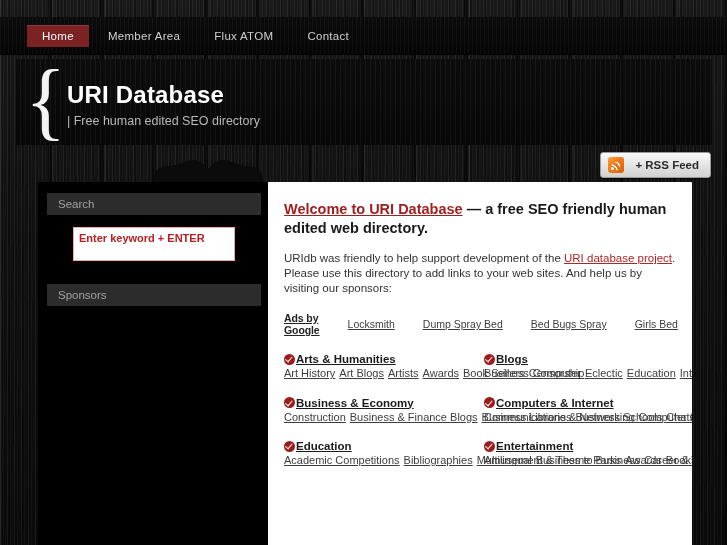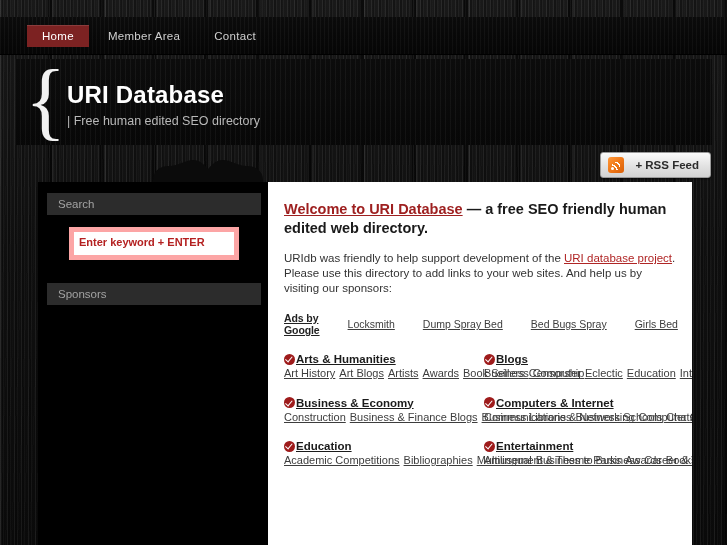--- a/index.html
+++ b/index.html
@@ -138,23 +138,23 @@
     display:flex;align-items:center;
     padding-left:11px;box-sizing:border-box;
     color:#a2a2a2;font-size:11.5px;
   }
   .side-head.first{margin-top:11px;}
   .side-search-wrap{
     margin:12px 9px 0 9px;display:flex;justify-content:center;
   }
   .side-search{
     width:155px;height:17px;
-    border:5px solid #fca5a5;background:#fff;
+    border:1px solid #fca5a5;background:#fff;
     color:#b42121;font-size:11px;font-weight:bold;
-    padding:1px 0 5px 5px;box-sizing:content-box;
+    padding:1px 0 14px 5px;box-sizing:content-box;
     font-family:"Liberation Sans", sans-serif;
     outline:none;
   }
   .side-search::placeholder{color:#b42121;opacity:1;font-weight:bold;}
   .side-gap{height:14px;}
 
   .content{
     position:absolute;left:268px;top:182px;width:424px;height:363px;
     background:#fff;z-index:6;overflow:hidden;
     box-sizing:border-box;
@@ -200,20 +200,21 @@
 </style>
 </head>
 <body>
 
 <div class="wood-bg"></div>
 
 <div class="topnav">
   <div class="nav-list">
     <a class="nav-item active">Home</a>
     <a class="nav-item">Member Area</a>
+    <a class="nav-item">Flux ATOM</a>
     <a class="nav-item">Contact</a>
   </div>
 </div>
 
 <div class="header-band">
   <div class="brace">{</div>
   <div class="brand-title">URI Database</div>
   <div class="brand-sub">| Free human edited SEO directory</div>
 </div>
 

